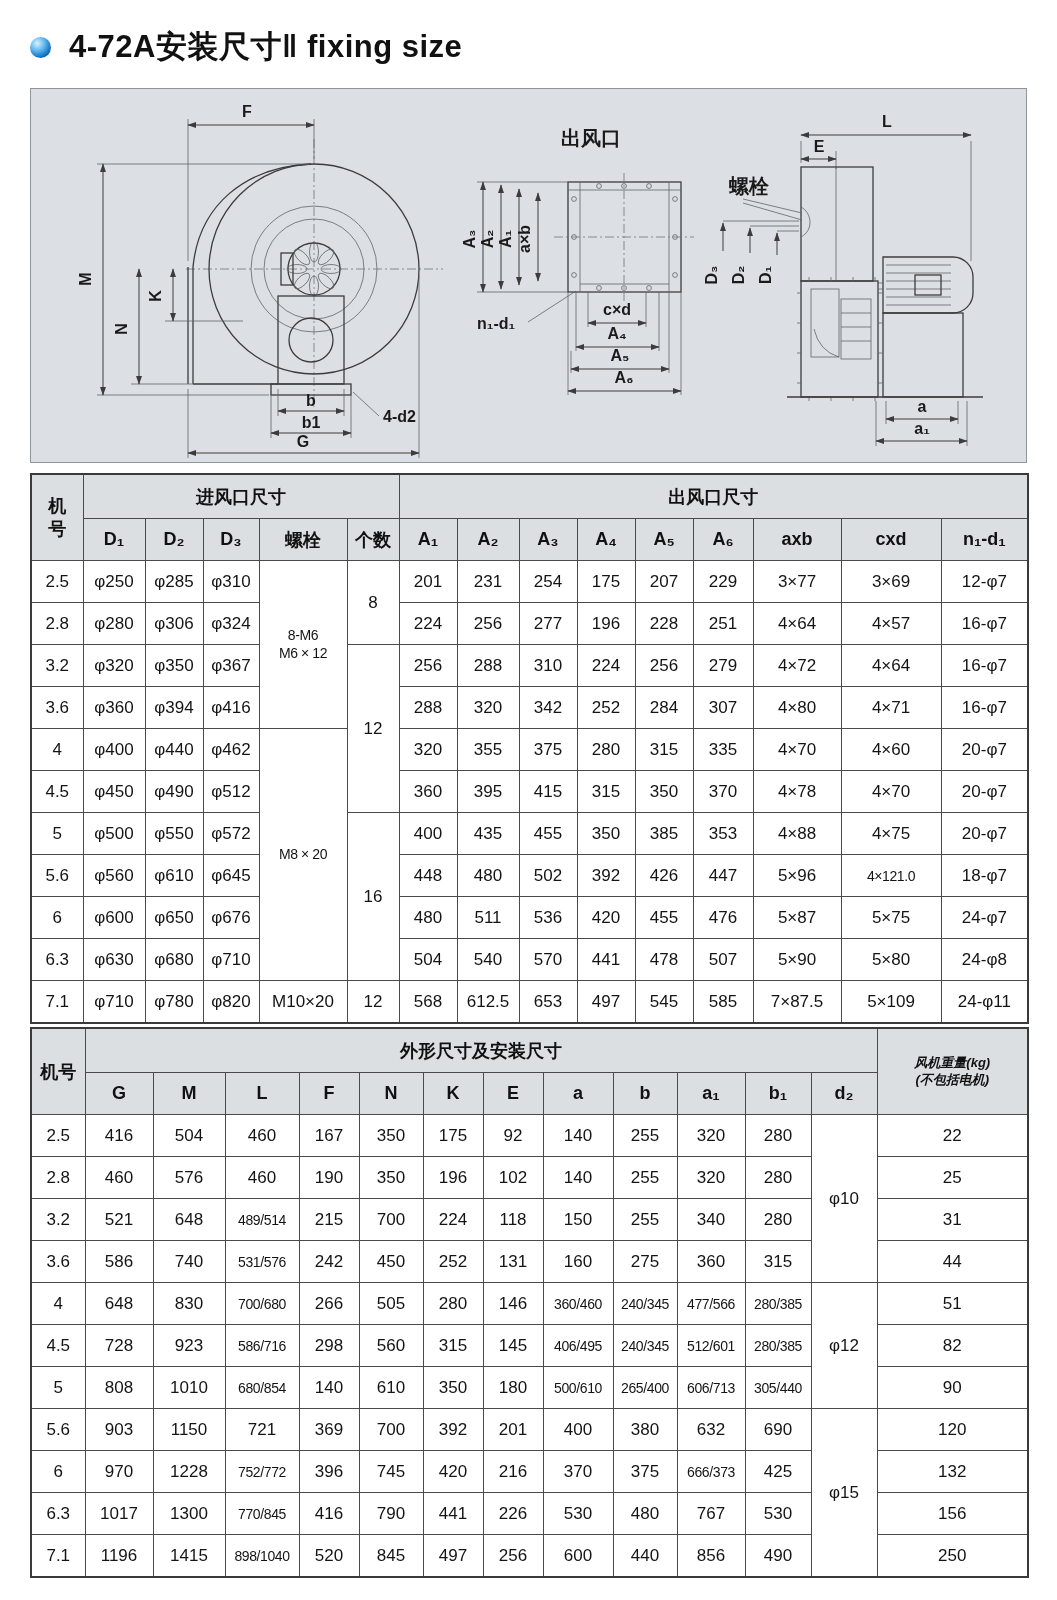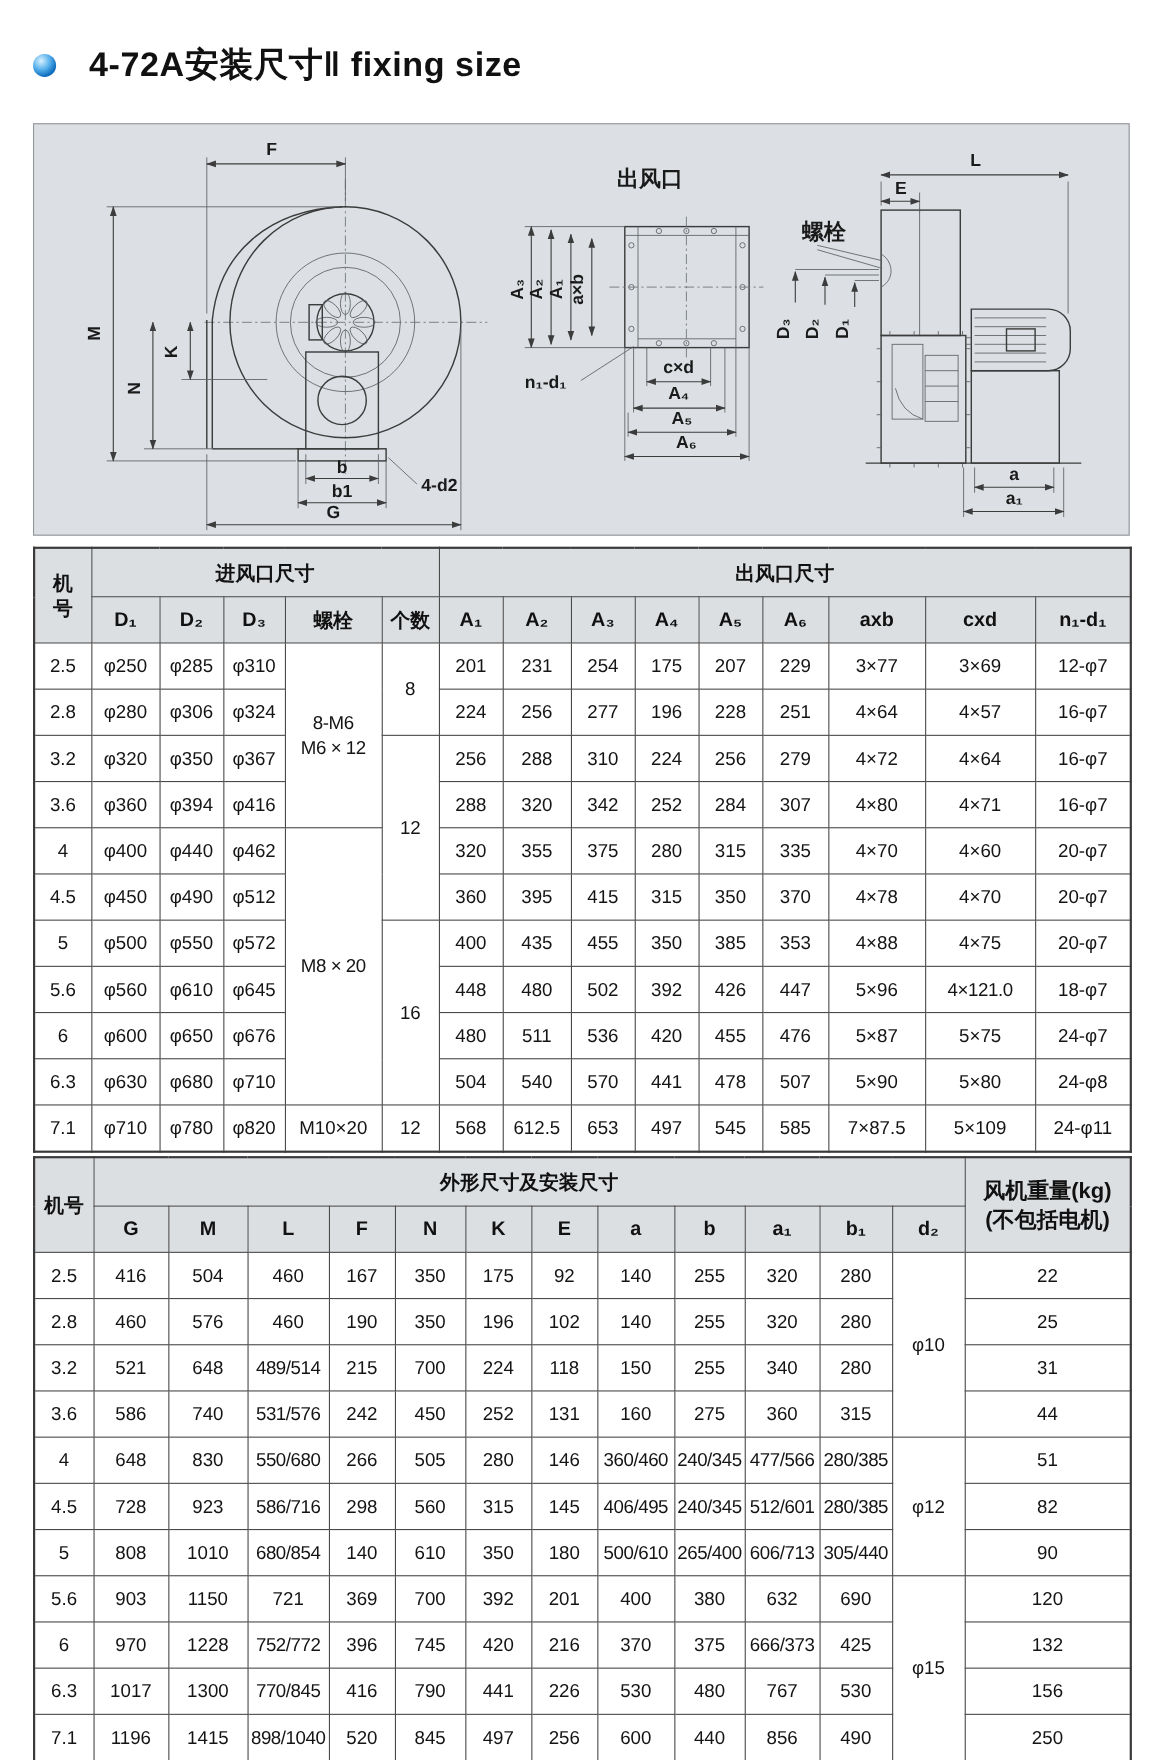--- a/index.html
+++ b/index.html
@@ -5,41 +5,41 @@
   html,body{margin:0;padding:0;}
   body{
     width:1057px;height:1600px;background:#ffffff;
     font-family:"Liberation Sans", sans-serif;color:#111;
     position:relative;overflow:hidden;
   }
   .page{padding:14px 30px 0 30px;}
   .title-row{display:flex;align-items:center;gap:14px;margin:8px 0 16px 0;}
   .bullet{width:21px;height:21px;border-radius:50%;flex:0 0 auto;
     background:radial-gradient(circle at 35% 30%, #d8f1ff 0%, #58b1ec 40%, #0d6cbd 72%, #084f92 100%);}
-  .page-title{font-size:31px;font-weight:bold;margin:16px;letter-spacing:0.5px;}
+  .page-title{font-size:31px;font-weight:bold;margin:4px;letter-spacing:0.5px;}
   .panel{background:#dce0e4;border:1px solid #90959a;width:995px;height:373px;}
   svg text{font-family:"Liberation Sans", sans-serif;}
   .ln{stroke:#3c3c3c;stroke-width:1.3;fill:none;}
   .thin{stroke:#606468;stroke-width:0.8;fill:none;}
   .cl{stroke:#707478;stroke-width:0.8;fill:none;stroke-dasharray:9 3 2 3;}
   .dim{stroke:#3c3c3c;stroke-width:1;fill:none;marker-start:url(#arw);marker-end:url(#arw);}
   .dim1{stroke:#3c3c3c;stroke-width:1;fill:none;marker-end:url(#arw);}
   .dlbl{font-size:16px;font-weight:600;fill:#1a1a1a;}
   .dttl{font-size:20px;font-weight:bold;fill:#1a1a1a;}
   table{border-collapse:collapse;table-layout:fixed;width:997px;font-size:17px;
     border:2px solid #3a3a3a;background:#fff;margin-top:10px;}
   th,td{border:1px solid #4a4a4a;text-align:center;vertical-align:middle;
     padding:0 1px;height:41px;overflow:hidden;}
   thead th{background:#dcdfe2;font-weight:bold;font-size:18px;}
   thead tr.grp th{height:43px;}
   thead tr.sub th{height:41px;}
   td{font-weight:400;color:#141414;}
   .pre{white-space:pre-line;line-height:1.25;}
-  .tight{font-size:17px;letter-spacing:-0.4px;}
-  .wtick{font-size:20px;font-weight:bold;line-height:1.3;}
+  .tight{font-size:14px;letter-spacing:-0.4px;}
+  .wtick{font-size:13px;font-weight:bold;line-height:1.3;font-style:italic;}
   #t2{margin-top:3px;}
 </style>
 </head>
 <body>
 
 <div class="page">
 
   <div class="title-row">
     <div class="bullet"></div>
     <h1 class="page-title">4-72A安装尺寸‖ fixing size</h1>
@@ -575,21 +575,21 @@
           <td>160</td>
           <td>275</td>
           <td>360</td>
           <td>315</td>
           <td>44</td>
         </tr>
         <tr>
           <td>4</td>
           <td>648</td>
           <td>830</td>
-          <td class="tight">550/680</td>
+          <td class="tight">700/680</td>
           <td>266</td>
           <td>505</td>
           <td>280</td>
           <td>146</td>
           <td class="tight">360/460</td>
           <td class="tight">240/345</td>
           <td class="tight">477/566</td>
           <td class="tight">280/385</td>
           <td rowspan="3">φ12</td>
           <td>51</td>

